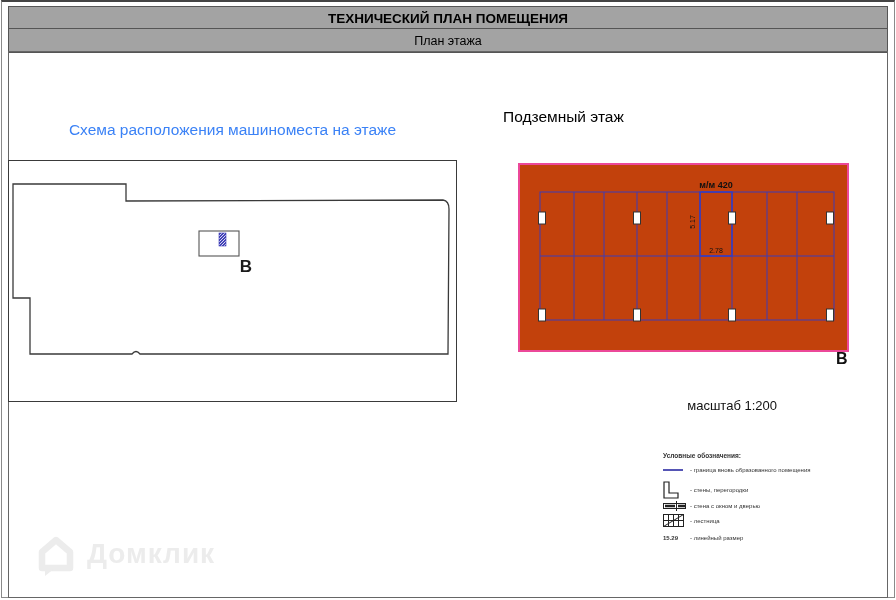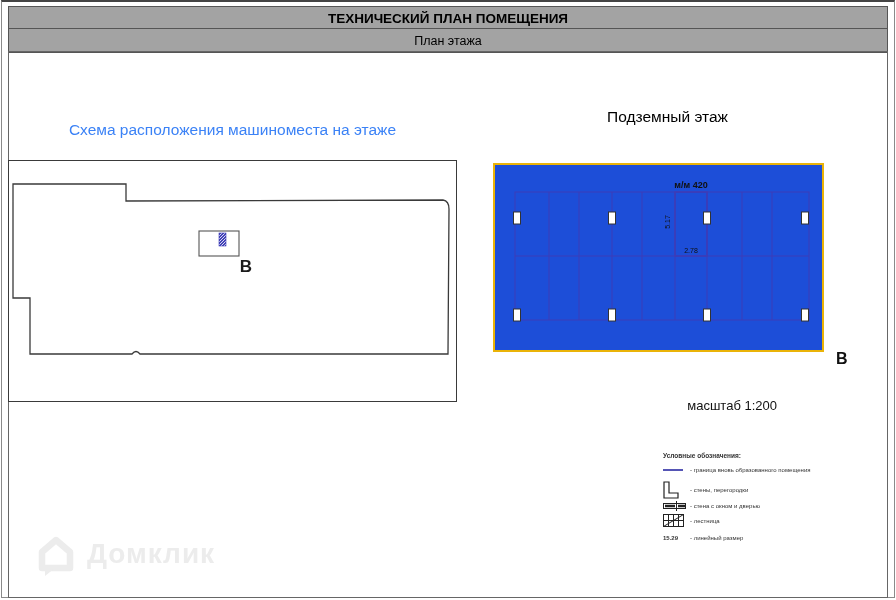--- a/index.html
+++ b/index.html
@@ -11,27 +11,27 @@
 
   .hdr{position:absolute;left:8px;width:878px;border:1px solid #555;background:#a3a3a3;
        display:flex;align-items:center;justify-content:center;}
   .hdr1{top:6px;height:22px;font-weight:bold;font-size:13.5px;color:#000;}
   .hdr2{top:28px;height:23px;font-size:12.5px;color:#000;}
 
   .content{position:absolute;left:8px;top:51px;width:878px;height:545px;border:1px solid #666;}
 
   .ltitle{position:absolute;left:8px;top:121px;width:449px;text-align:center;
           font-size:15.5px;color:#3b82f6;}
-  .rtitle{position:absolute;left:503px;top:108px;width:329px;text-align:center;
+  .rtitle{position:absolute;left:503px;top:108px;width:329px;text-align:left;
           font-size:15.5px;color:#000;}
 
   .lbox{position:absolute;left:8px;top:160px;width:447px;height:240px;
         border:1px solid #3a3a3a;background:#fff;}
-  .rbox{position:absolute;left:493px;top:163px;width:327px;height:185px;
-        border:2px solid #eab308;background:#1d4ed8;}
+  .rbox{position:absolute;left:518px;top:163px;width:327px;height:185px;
+        border:2px solid #ec4899;background:#c2410c;}
 
   .b-right{position:absolute;left:836px;top:350px;font-size:16px;font-weight:bold;color:#111;}
   .scale{position:absolute;left:637px;top:398px;width:140px;text-align:right;
          font-size:13px;color:#111;}
 
   .legend{position:absolute;left:663px;top:452px;width:175px;}
   .legend-title{font-size:6.5px;font-weight:bold;color:#333;margin-bottom:8px;}
   .lrow{display:flex;align-items:center;}
   .r1{height:6px;margin-bottom:8px;}
   .r2{height:18px;margin-bottom:2px;}

